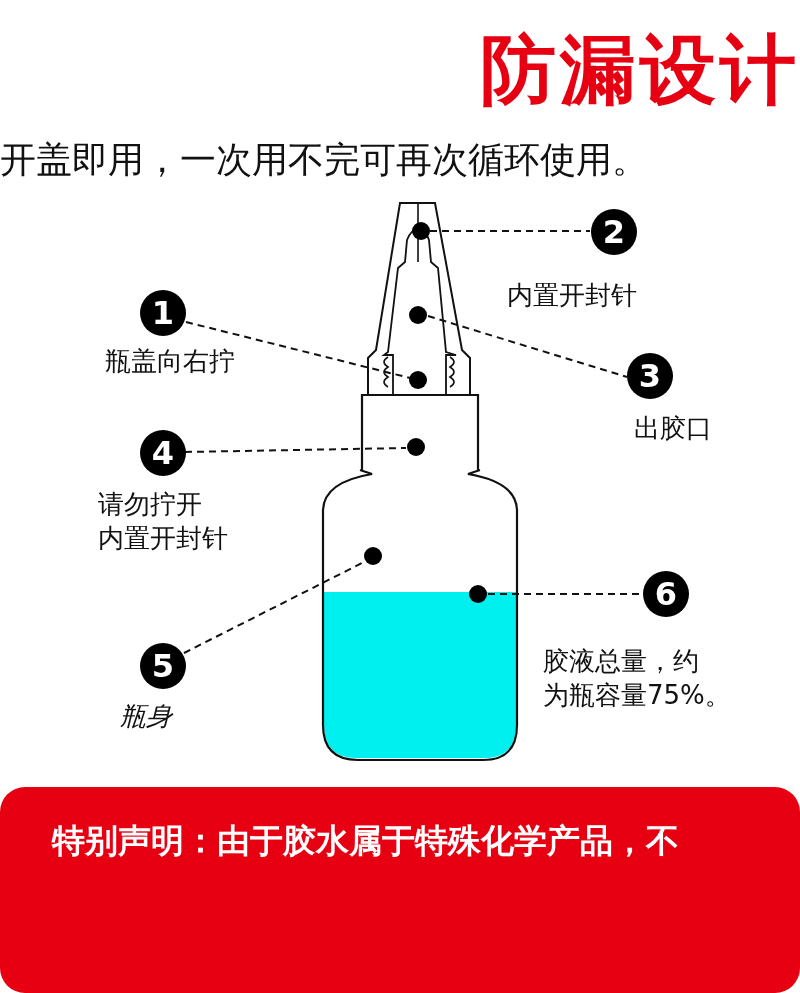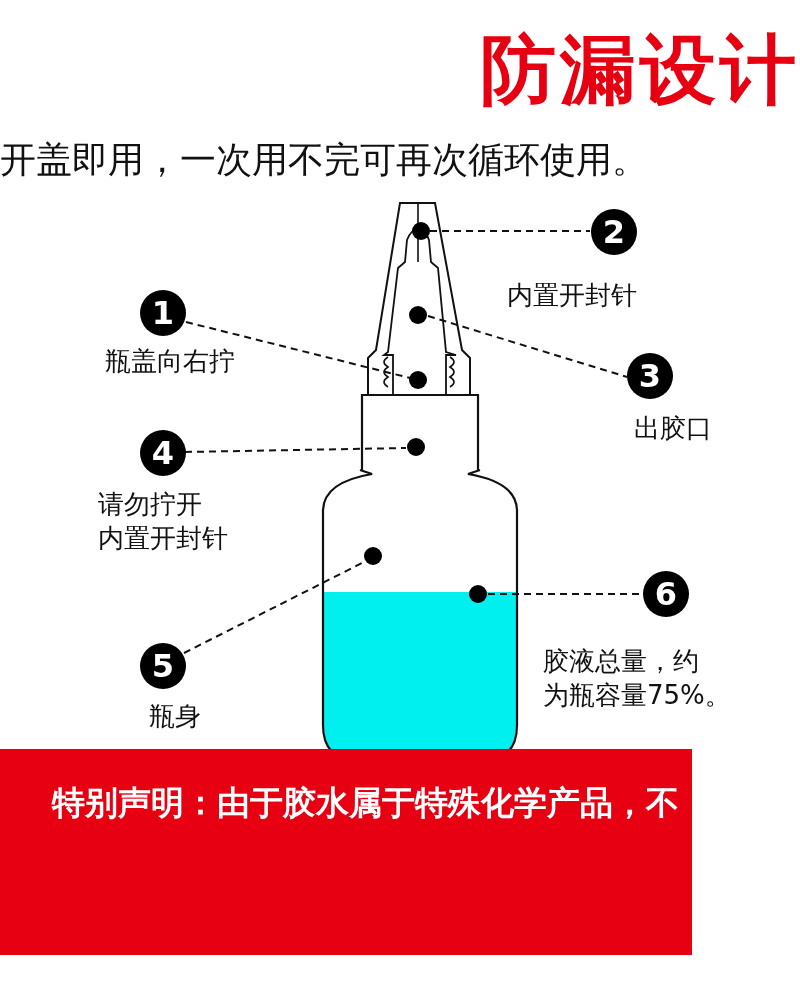--- a/index.html
+++ b/index.html
@@ -7,21 +7,21 @@
          font-family: "DejaVu Sans", "Liberation Sans", sans-serif; }
   .title { position: absolute; left: 0; top: 22px; width: 800px; text-align: right;
            font-size: 76px; font-weight: bold; color: #e60012; letter-spacing: 4px; line-height: 96px; }
   .subtitle { position: absolute; left: 0; top: 136px; width: 800px; text-align: left;
               font-size: 36px; color: #111; line-height: 48px; }
   svg.diagram { position: absolute; left: 0; top: 0; }
   .badge { position: absolute; width: 46px; height: 46px; border-radius: 50%; background: #000;
            color: #fff; font-weight: bold; font-size: 32px; line-height: 46px; text-align: center;
            font-family: "DejaVu Sans", sans-serif; }
   .label { position: absolute; font-size: 26px; color: #111; line-height: 36px; white-space: nowrap; }
-  .notice { position: absolute; left: 0; top: 749px; width: 692px; height: 206px; background: #e60012; }
+  .notice { position: absolute; left: 0; top: 787px; width: 800px; height: 206px; background: #e60012; border-radius: 25px; }
   .notice-text { position: absolute; left: 52px; top: 30px; width: 720px; color: #fff;
                  font-size: 33px; font-weight: bold; line-height: 47px; }
 </style>
 </head>
 <body>
 
 <div class="title">防漏设计</div>
 <div class="subtitle">开盖即用，一次用不完可再次循环使用。</div>
 
 <svg class="diagram" width="800" height="790" viewBox="0 0 800 790">
@@ -65,21 +65,21 @@
 <div class="label" style="left:507px;top:253px;margin-top:24px;">内置开封针</div>
 
 <div class="badge" style="left:627px;top:353px;">3</div>
 <div class="label" style="left:634px;top:410px;">出胶口</div>
 
 <div class="badge" style="left:140px;top:430px;">4</div>
 <div class="label" style="left:98px;top:486px;">请勿拧开</div>
 <div class="label" style="left:98px;top:520px;">内置开封针</div>
 
 <div class="badge" style="left:140px;top:643px;">5</div>
-<div class="label" style="left:149px;top:698px;">瓶身</div>
+<div class="label" style="left:120px;top:698px;font-style:italic;">瓶身</div>
 
 <div class="badge" style="left:643px;top:571px;">6</div>
 <div class="label" style="left:543px;top:643px;">胶液总量，约</div>
 <div class="label" style="left:543px;top:677px;">为瓶容量75%。</div>
 
 <div class="notice">
   <div class="notice-text">
     <div>特别声明：由于胶水属于特殊化学产品，不</div>
   </div>
 </div>

